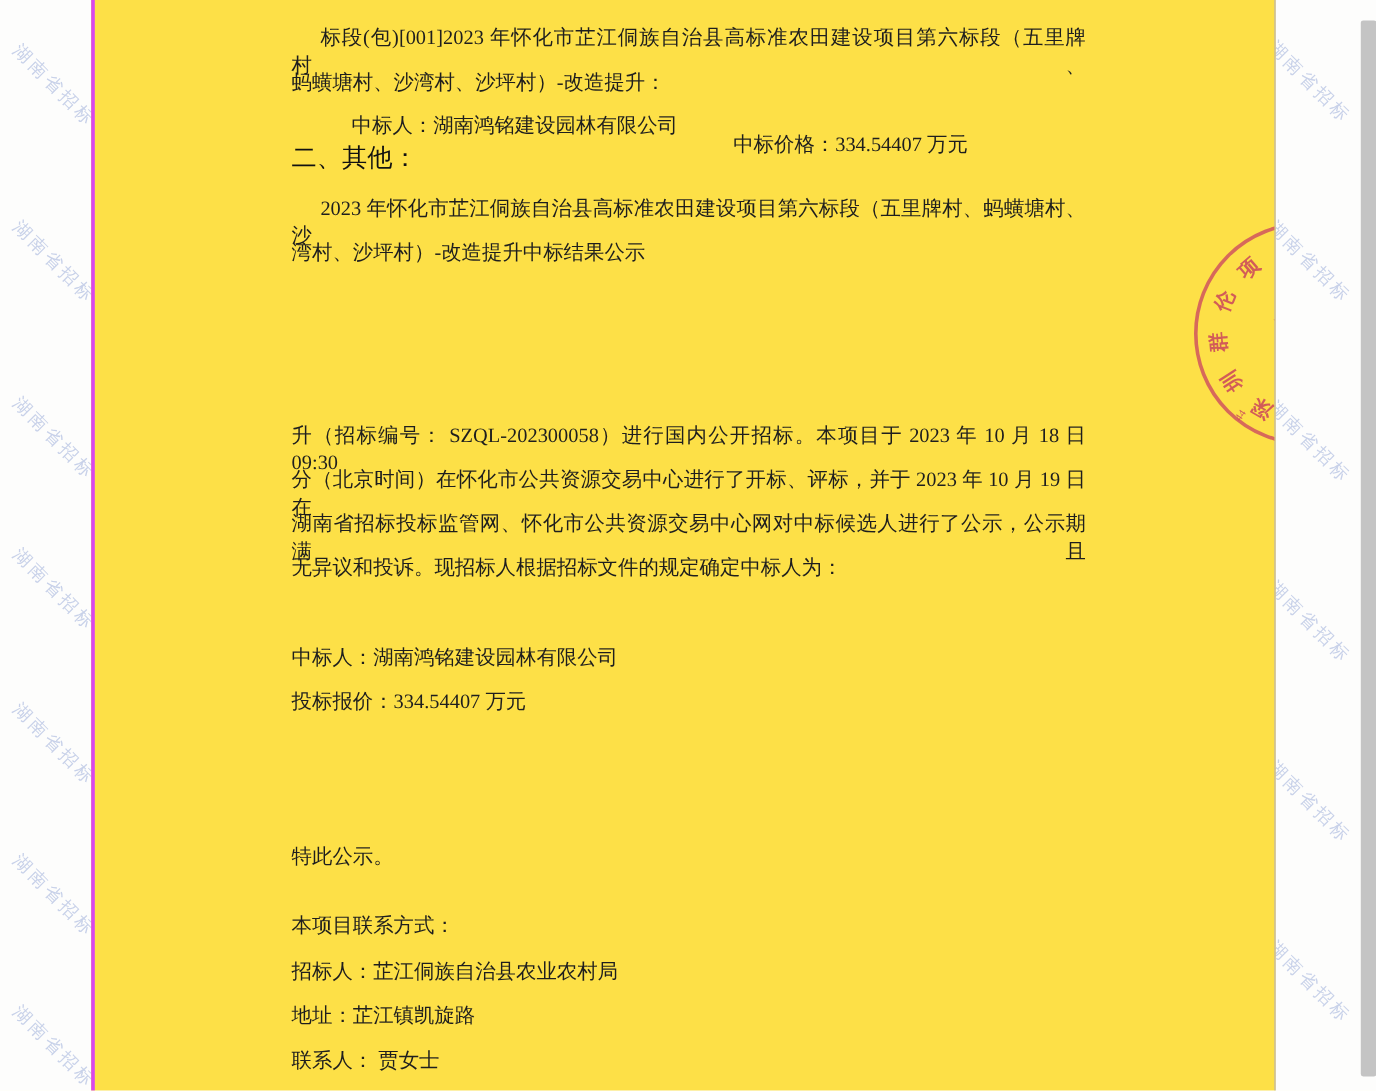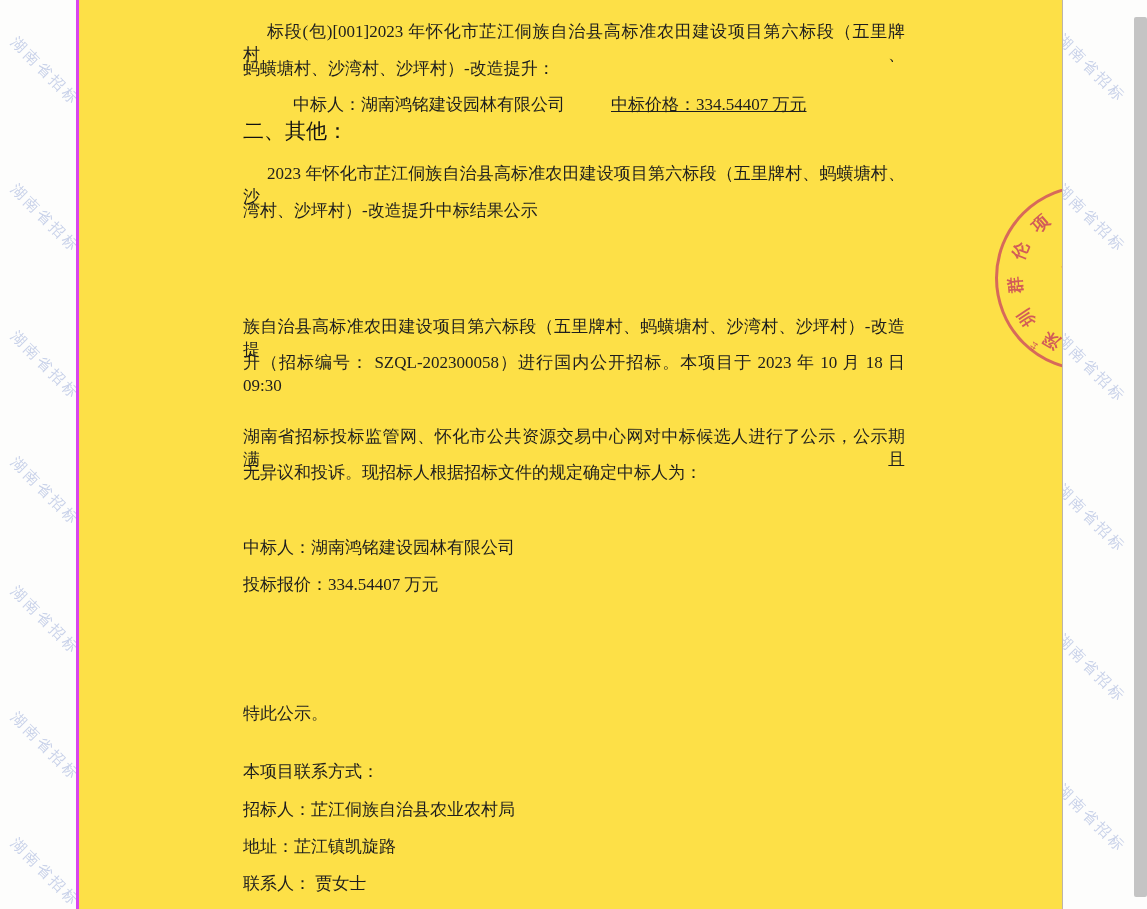--- a/index.html
+++ b/index.html
@@ -57,21 +57,21 @@
     text-align-last: justify;
     text-justify: inter-character;
   }
   .ind { text-indent: 24px; }
   .heading {
     font-weight: normal;
     font-size: 21px;
     color: #111111;
   }
   .award-line { left: 214px; }
-  .award-line .price { position: absolute; left: 318px; top: 0; text-decoration: underline; }
+  .award-line .price { position: absolute; left: 318px; top: 16px; }
 
   
   .seal {
     position: absolute;
     left: 914px;
     top: 183px;
     width: 190px;
     height: 190px;
     pointer-events: none;
   }
@@ -147,22 +147,22 @@
     <div class="ln award-line" style="top:93px">
       <span>中标人：湖南鸿铭建设园林有限公司</span>
       <span class="price">中标价格：334.54407 万元</span>
     </div>
 
     <div class="ln heading" style="top:120px">二、其他：</div>
 
     <div class="ln just ind" style="top:162px">2023 年怀化市芷江侗族自治县高标准农田建设项目第六标段（五里牌村、蚂蟥塘村、沙</div>
     <div class="ln" style="top:199px">湾村、沙坪村）-改造提升中标结果公示</div>
 
-    <div class="ln just" style="top:315px">族自治县高标准农田建设项目第六标段（五里牌村、蚂蟥塘村、沙湾村、沙坪村）-改造提</div>
     <div class="ln just" style="top:351px">升（招标编号： SZQL-202300058）进行国内公开招标。本项目于 2023 年 10 月 18 日 09:30</div>
+    <div class="ln just" style="top:388px">分（北京时间）在怀化市公共资源交易中心进行了开标、评标，并于 2023 年 10 月 19 日在</div>
     <div class="ln just" style="top:425px">湖南省招标投标监管网、怀化市公共资源交易中心网对中标候选人进行了公示，公示期满且</div>
     <div class="ln" style="top:461px">无异议和投诉。现招标人根据招标文件的规定确定中标人为：</div>
 
     <div class="ln" style="top:536px">中标人：湖南鸿铭建设园林有限公司</div>
     <div class="ln" style="top:573px">投标报价：334.54407 万元</div>
 
     <div class="ln" style="top:702px">特此公示。</div>
 
     <div class="ln" style="top:760px">本项目联系方式：</div>
     <div class="ln" style="top:798px">招标人：芷江侗族自治县农业农村局</div>

